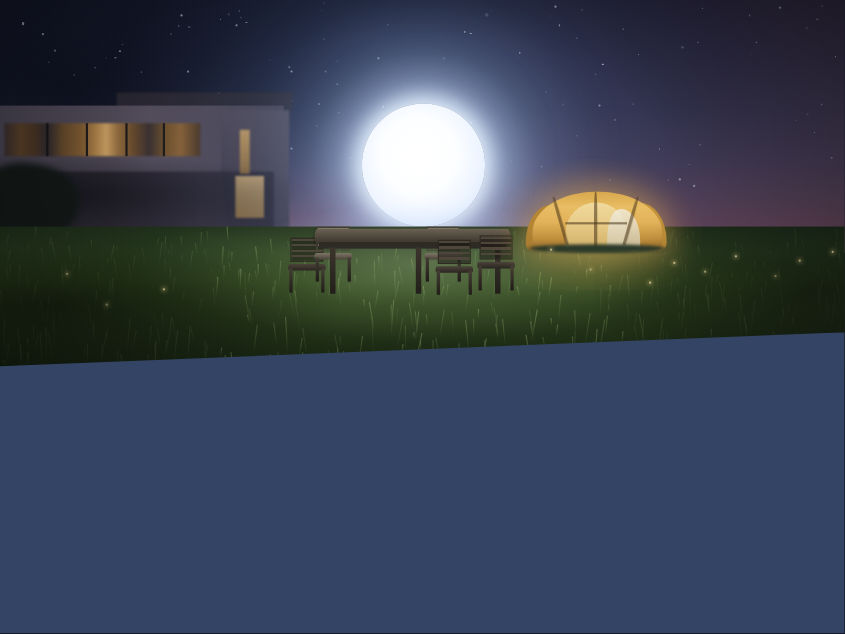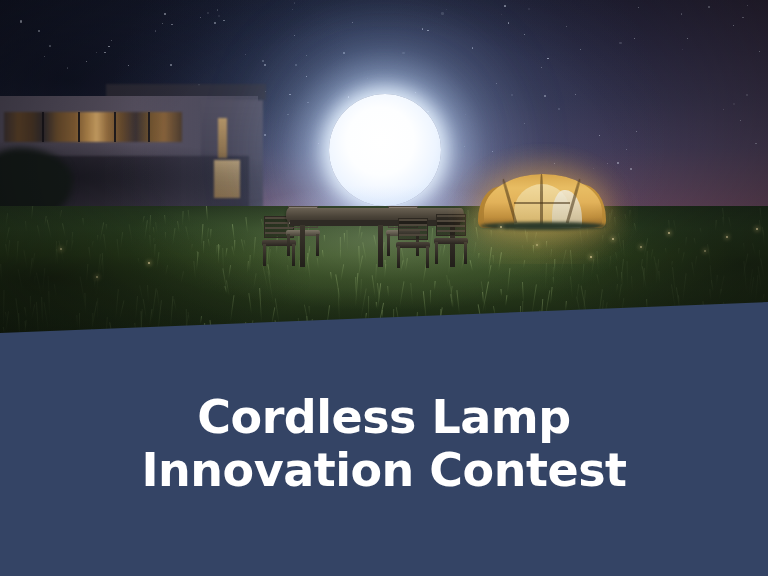--- a/index.html
+++ b/index.html
@@ -1051,16 +1051,14 @@
         <div class="firefly" style="left: 500px; top: 226px; opacity: 0.67;"></div>
         <div class="firefly" style="left: 536px; top: 244px; opacity: 0.48;"></div>
         <div class="firefly" style="left: 756px; top: 228px; opacity: 0.82;"></div>
         <div class="firefly" style="left: 60px; top: 248px; opacity: 0.52;"></div>
       </div>
     <div class="scene-vignette"></div>
   </div>
 
   <div class="banner"></div>
 
-  <h1 class="headline">Cordless Lamp
-Innovation Contest</h1>
 
 </div>
 
 </body></html>

